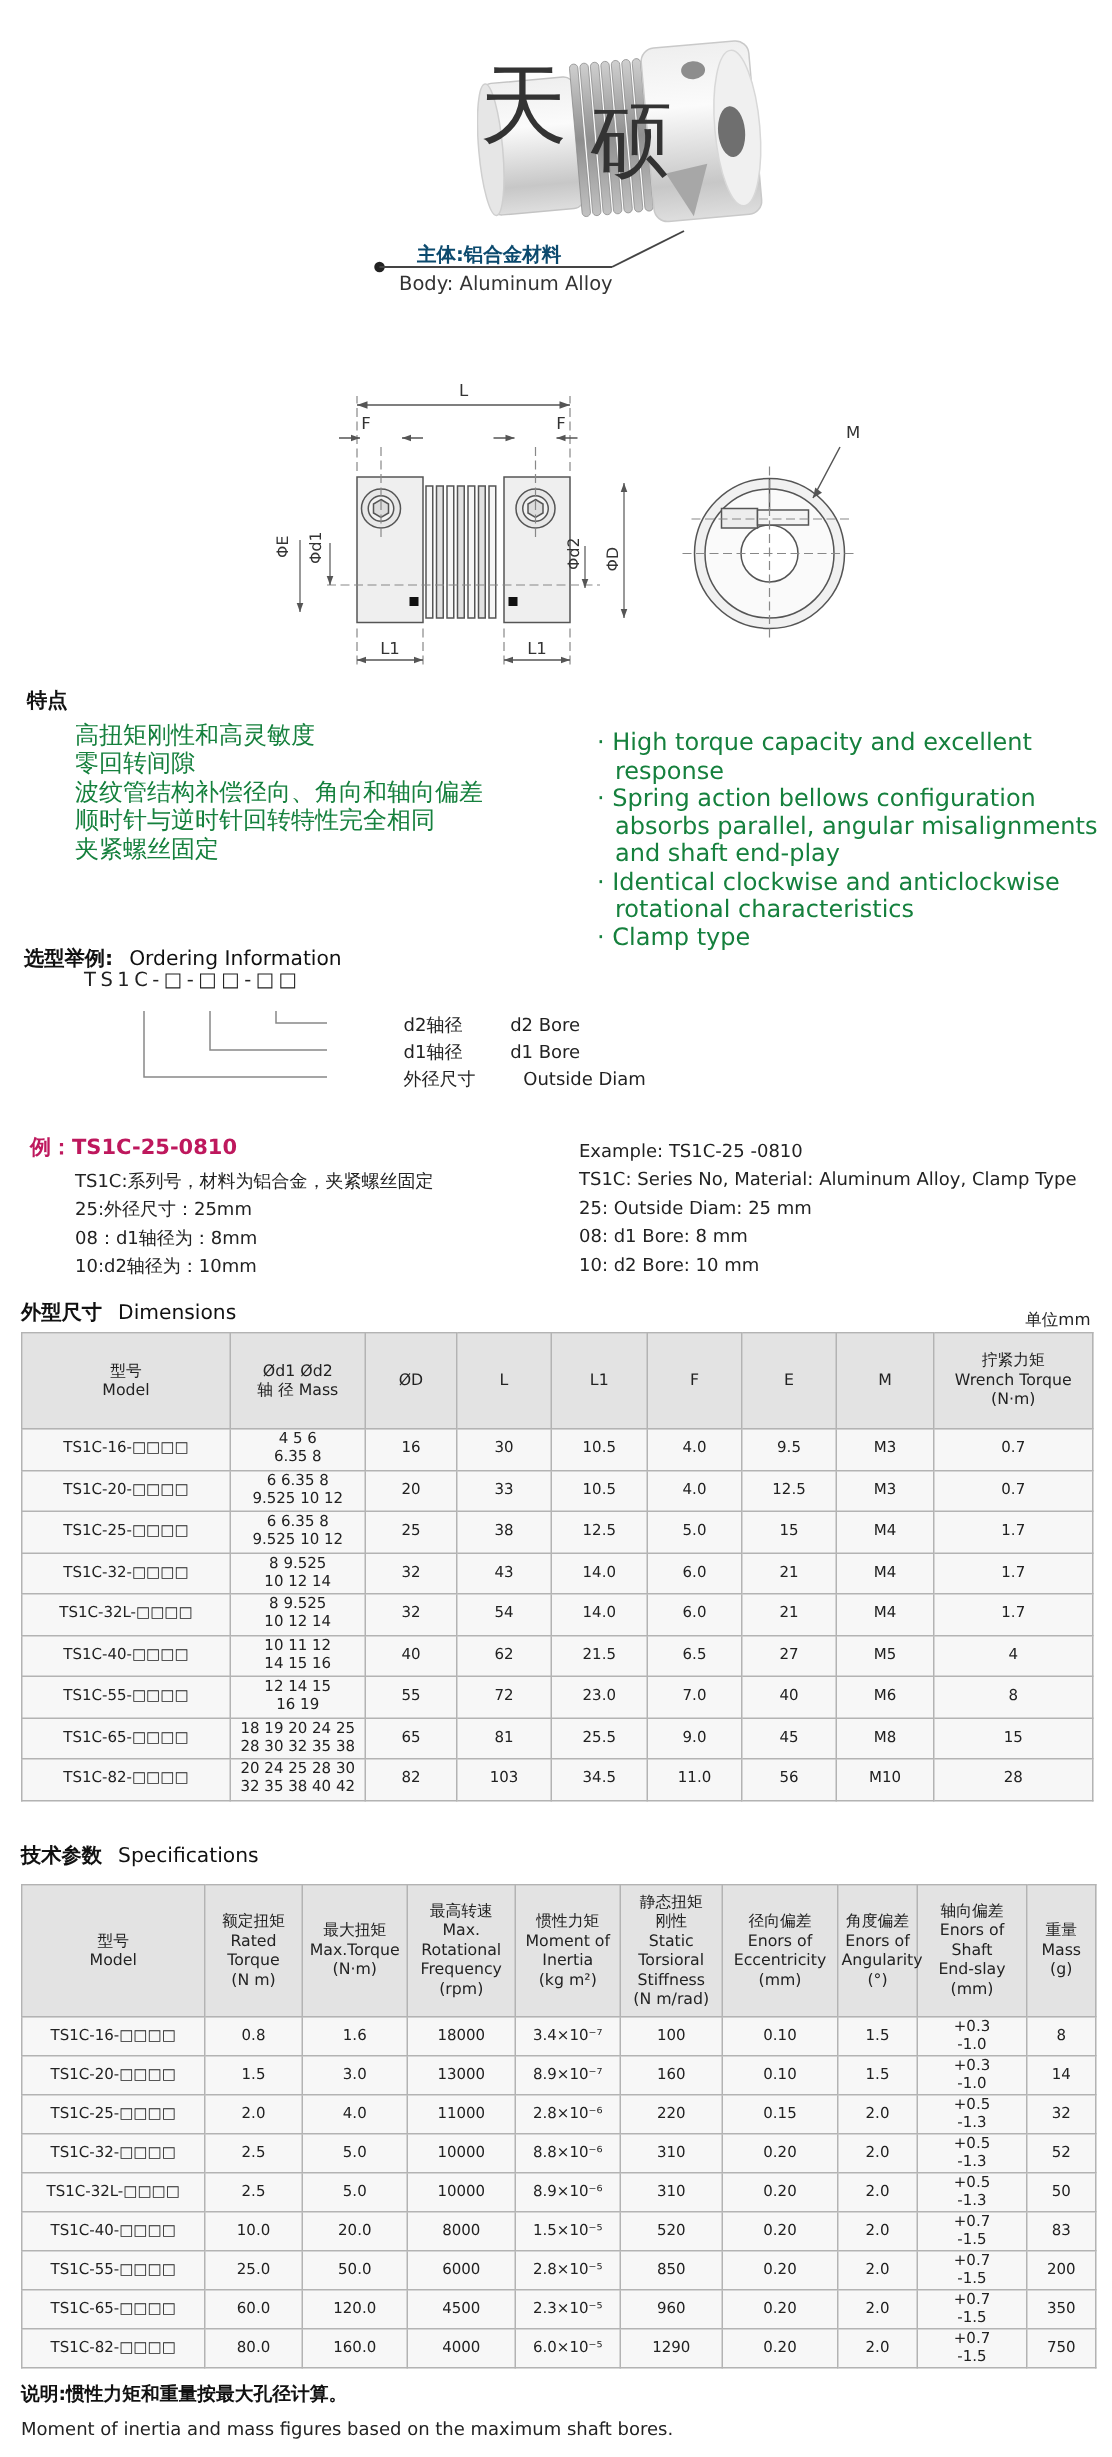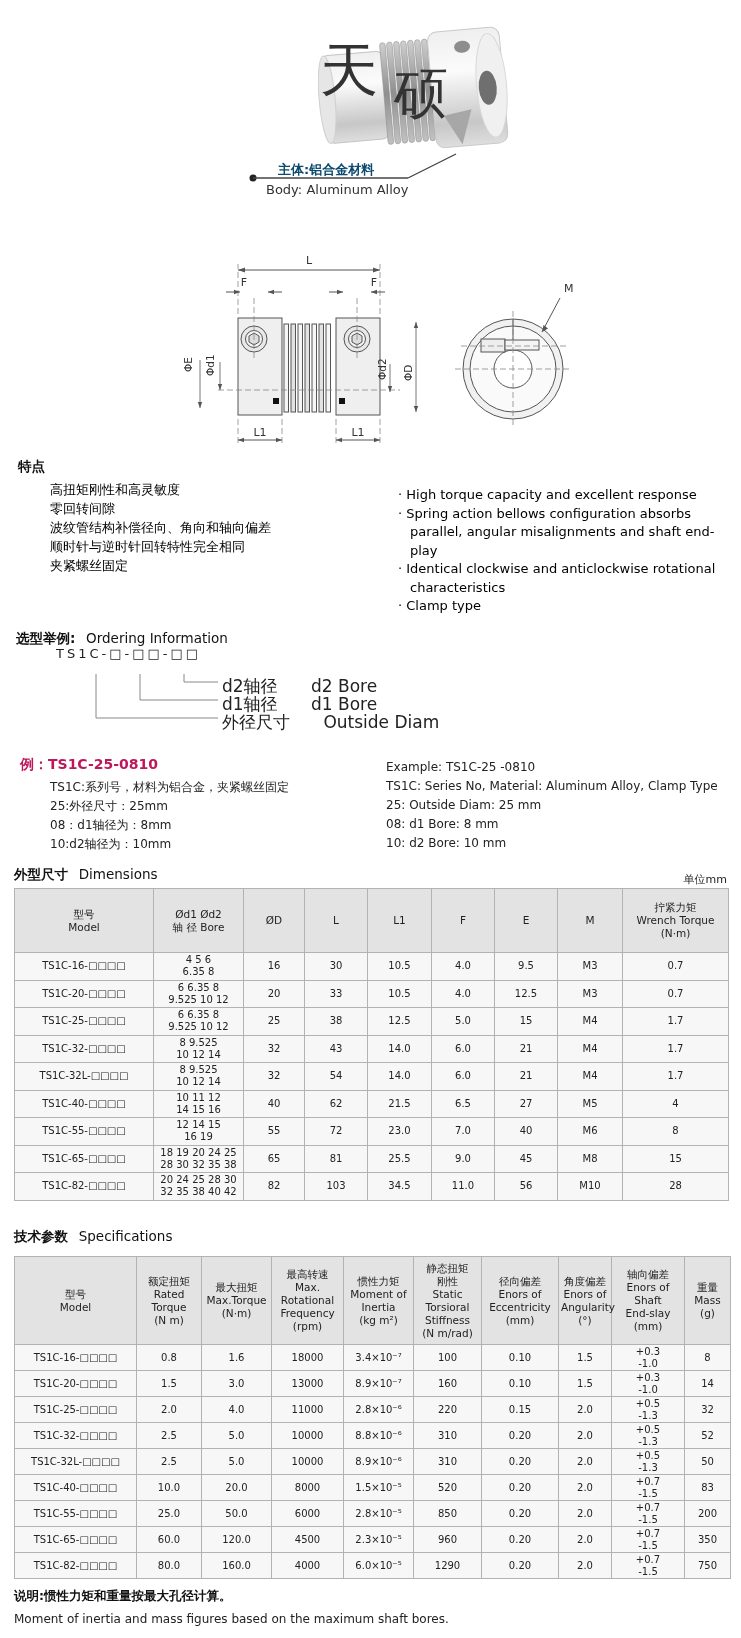--- a/index.html
+++ b/index.html
@@ -3,27 +3,27 @@
 <meta charset="utf-8">
 <style>
   html,body{margin:0;padding:0;background:#fff;}
   body{width:741px;height:1638px;position:relative;overflow:hidden;
        font-family:"DejaVu Sans","Liberation Sans",sans-serif;color:#222;}
   .abs{position:absolute;}
   
   .sec-title{font-size:13.5px;font-weight:bold;color:#111;}
   .sec-title .en{font-weight:normal;margin-left:6px;}
   
-  .feat-list{list-style:none;margin:4px 0 0 0;padding:0 0 0 32px;font-size:13px;line-height:19px;color:#000000;}
+  .feat-list{list-style:none;margin:4px 0 0 0;padding:0 0 0 32px;font-size:16px;line-height:19px;color:#15803d;}
   .feat-list.en{padding-left:16px;line-height:18.5px;}
   .feat-list.en li{padding-left:12px;}
   .feat-list.en li::before{content:"\00B7\00A0";margin-left:-12px;}
   
   .order-code{font-size:13px;letter-spacing:3px;color:#222;}
-  .legend-row{font-size:17px;color:#222;}
+  .legend-row{font-size:12px;color:#222;margin-left:47px;}
   .legend-row .en{margin-left:28px;}
   
   .ex-title{font-size:14px;font-weight:bold;color:#be185d;}
   .ex-line{font-size:12px;color:#222;line-height:19px;}
   
   table{border-collapse:collapse;table-layout:fixed;background:#f7f7f7;}
   th,td{border:1px solid #b3b3b3;text-align:center;vertical-align:middle;
         white-space:pre-line;padding:0 2px;color:#222;}
   thead th{background:#e3e3e3;font-weight:normal;font-size:10.5px;line-height:13px;}
   tbody td{font-size:10px;line-height:12px;}
@@ -257,21 +257,21 @@
       <col style="width:63px">
       <col style="width:63px">
       <col style="width:65px">
       <col style="width:106px">
   </colgroup>
   <thead>
     <tr>
         <th>型号
 Model</th>
         <th>Ød1 Ød2
-轴 径 Bore</th>
+轴 径 Mass</th>
         <th>ØD</th>
         <th>L</th>
         <th>L1</th>
         <th>F</th>
         <th>E</th>
         <th>M</th>
         <th>拧紧力矩
 Wrench Torque
 (N·m)</th>
       </tr>

